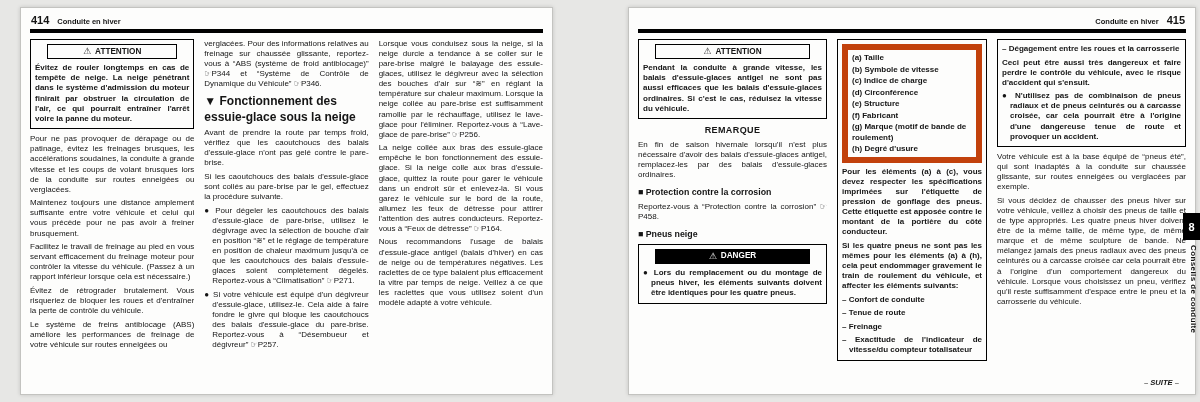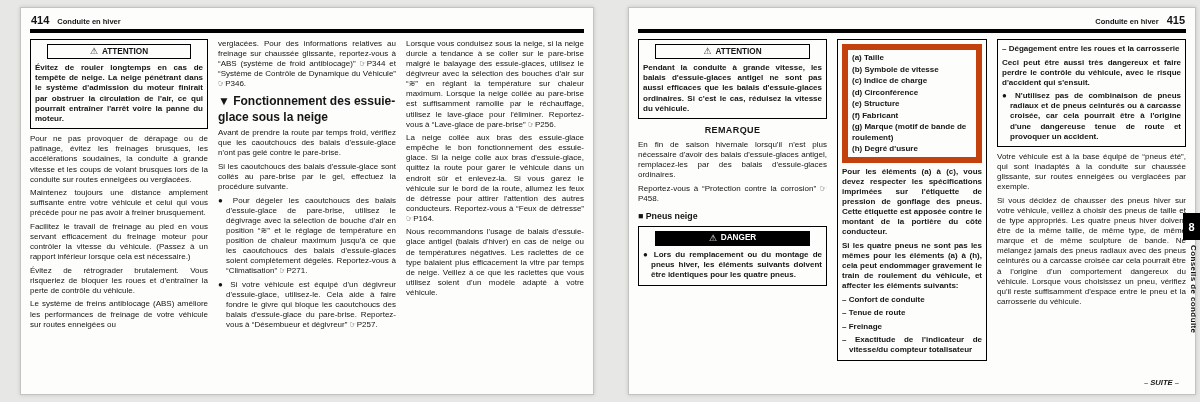--- a/index.html
+++ b/index.html
@@ -11,21 +11,21 @@
     -webkit-font-smoothing:antialiased;
   }
   .canvas { position:relative; width:1200px; height:402px; overflow:hidden; }
 
   .page {
     position:absolute; top:7px; height:388px;
     background:#fdfdfc; border:1px solid #c3c3c0;
     box-shadow:0 0 4px rgba(0,0,0,.15);
     padding:5px 9px 6px;
   }
-  .page-left  { left:20px;  width:574px; }
+  .page-left  { left:20px;  width:533px; }
   .page-right { left:628px; width:568px; }
 
   .phead { display:flex; align-items:baseline; gap:8px; padding:1px 1px 2px; }
   .phead.right { justify-content:flex-end; }
   .pnum   { font-size:11px; font-weight:bold; }
   .ptitle { font-size:7.5px; font-weight:bold; }
   .hbar { height:4px; background:#000; margin:1px 0 6px; }
 
   .cols { display:flex; gap:10px; height:350px; overflow:hidden; }
   .col  { flex:1 1 0; overflow:hidden; font-size:8px; line-height:1.26; text-align:justify; }
@@ -128,20 +128,21 @@
           <div class="warnlabel">
             <span class="tri">⚠</span>
             <span>ATTENTION</span>
           </div>
           <p>Pendant la conduite à grande vitesse, les balais d'essuie-glaces antigel ne sont pas aussi efficaces que les balais d'essuie-glaces ordinaires. Si c'est le cas, réduisez la vitesse du véhicule.</p>
         </div>
 
         <p class="remarque-label">REMARQUE</p>
         <p>En fin de saison hivernale lorsqu'il n'est plus nécessaire d'avoir des balais d'essuie-glaces antigel, remplacez-les par des balais d'essuie-glaces ordinaires.</p>
 
+        <p class="sechead">■ Protection contre la corrosion</p>
         <p>Reportez-vous à “Protection contre la corrosion” ☞P458.</p>
 
         <p class="sechead">■ Pneus neige</p>
 
         <div class="warnbox">
           <div class="warnlabel dark">
             <span class="tri">⚠</span>
             <span>DANGER</span>
           </div>
           <p class="hang">● Lors du remplacement ou du montage de pneus hiver, les éléments suivants doivent être identiques pour les quatre pneus.</p>

